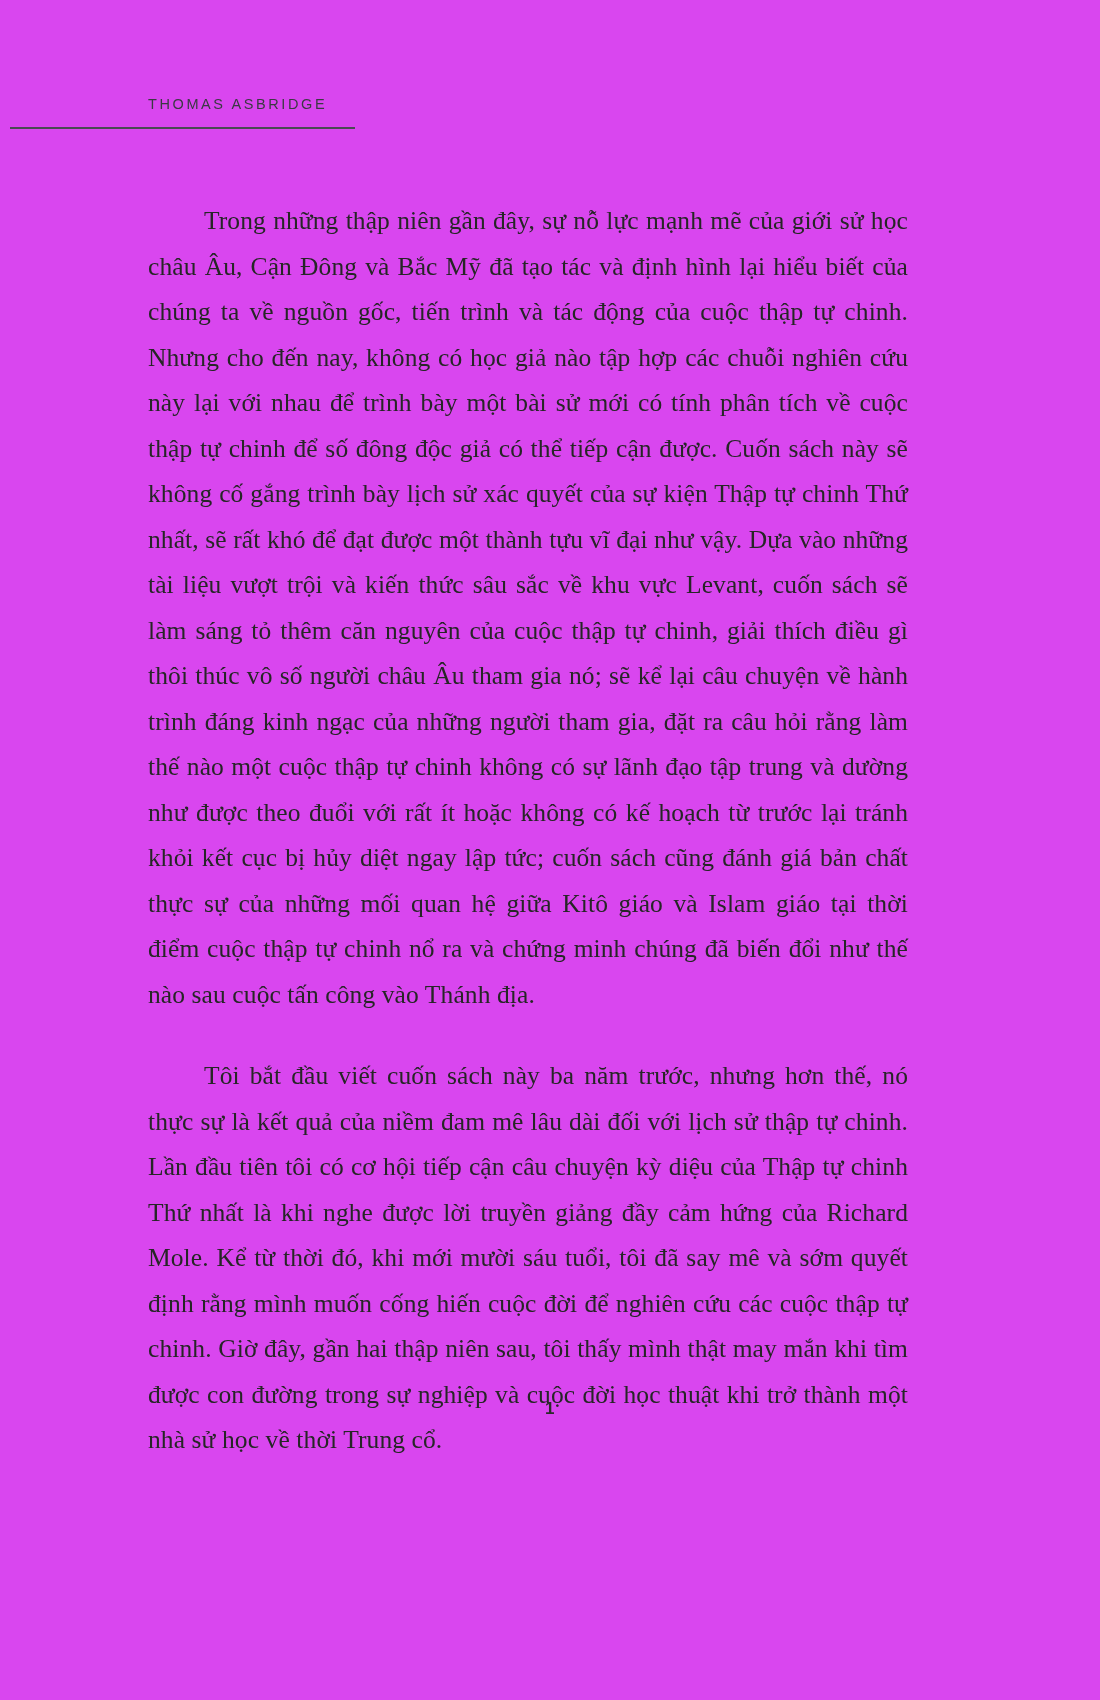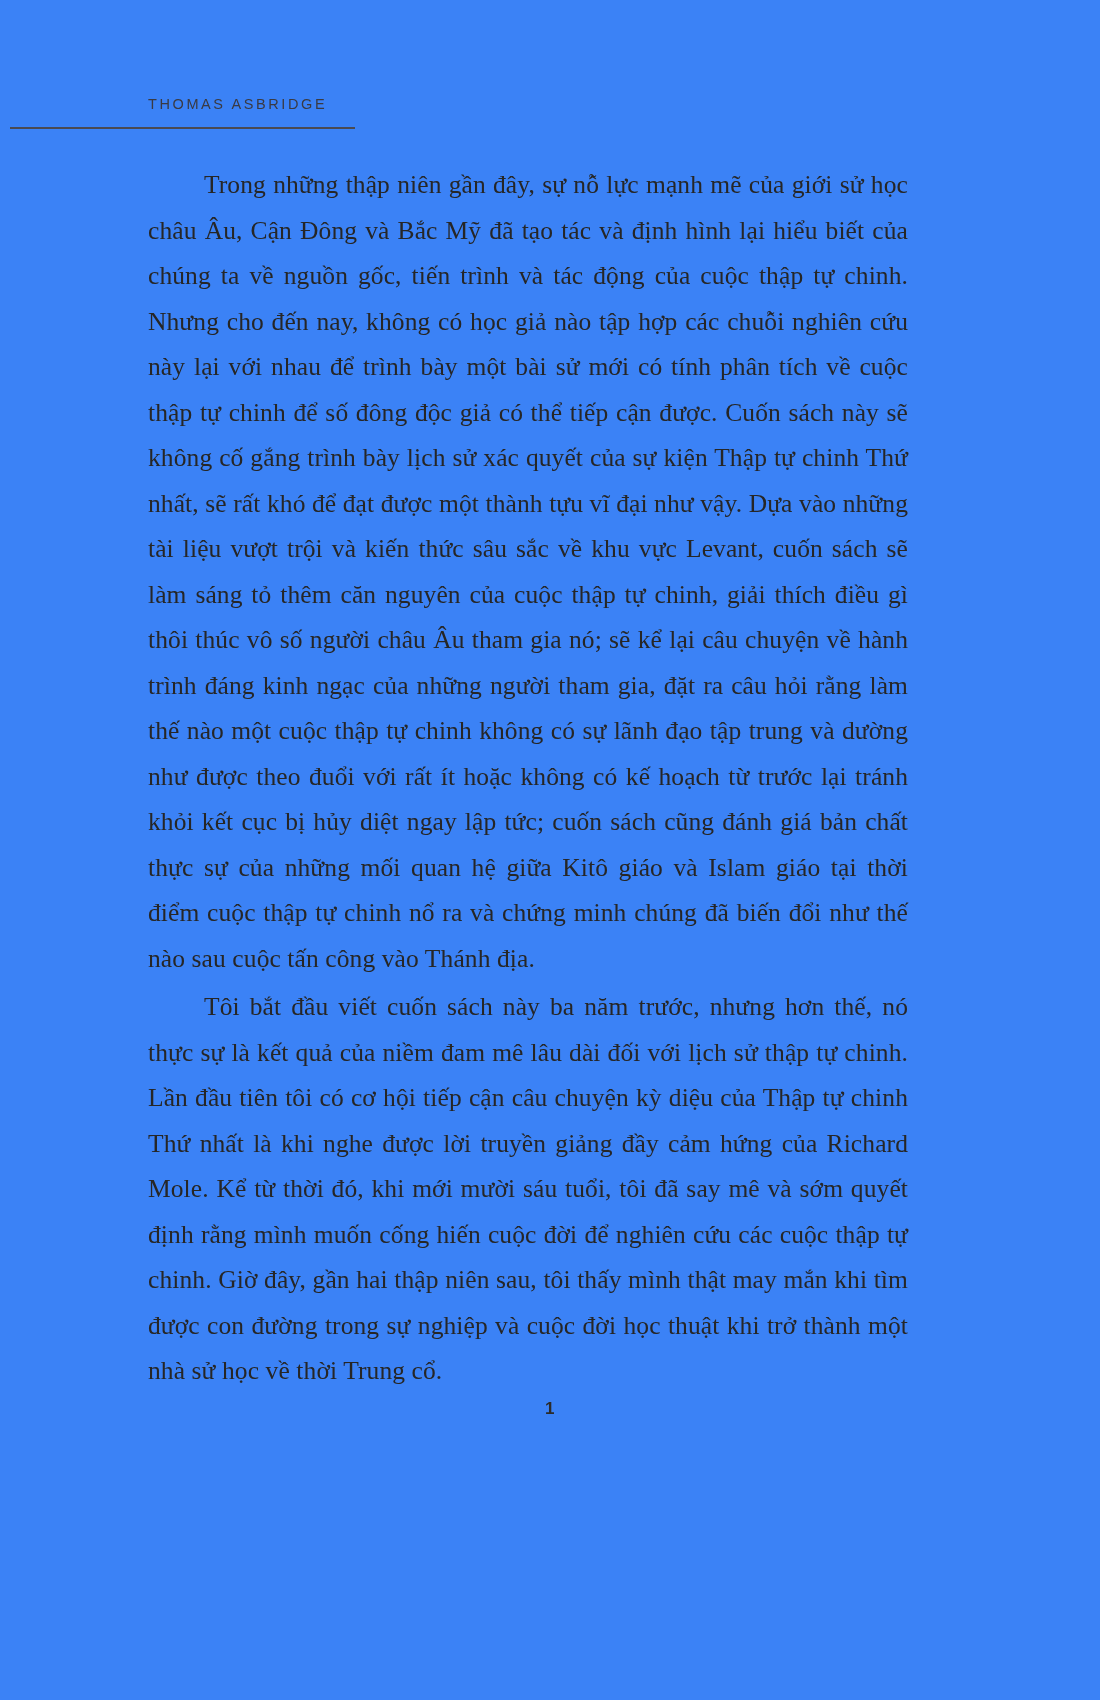--- a/index.html
+++ b/index.html
@@ -12,21 +12,21 @@
     background: #ffffff;
     font-family: "Liberation Serif", serif;
     color: #2b2b2b;
     position: relative;
     overflow: hidden;
   }
 
   .page {
     position: absolute;
     inset: 0;
-    background: #3b82f6;
+    background: #d946ef;
   }
 
   
   .header-block {
     position: absolute;
     top: 96px;
     left: 0;
     width: 100%;
   }
   .running-head {
@@ -61,20 +61,21 @@
     margin: 0 0 3px 0;
     font-size: 25.5px;
     line-height: 45.5px;
     text-align: justify;
     text-justify: inter-word;
     color: #262626;
     letter-spacing: 0.1px;
   }
   p.para.indent {
     text-indent: 56px;
+    margin-top: 36px;
   }
   p.para:last-child {
     margin-bottom: 0;
   }
 
   
   .folio {
     position: absolute;
     top: 1399px;
     left: 0;

